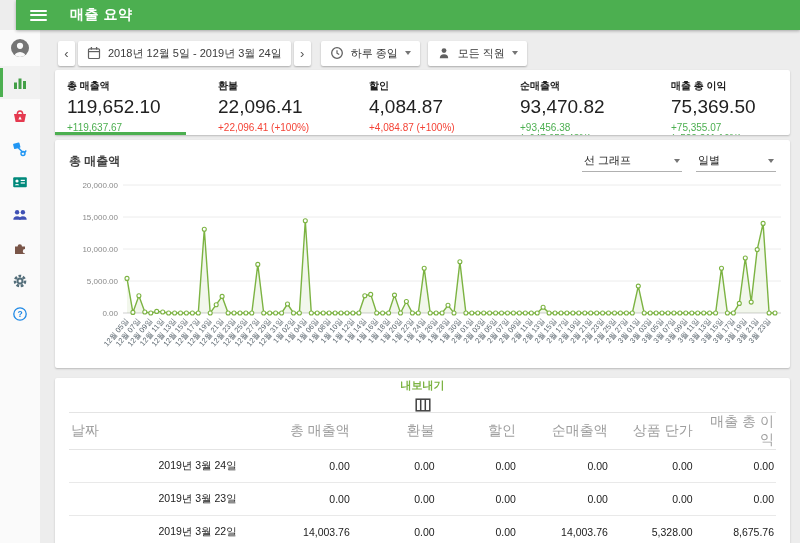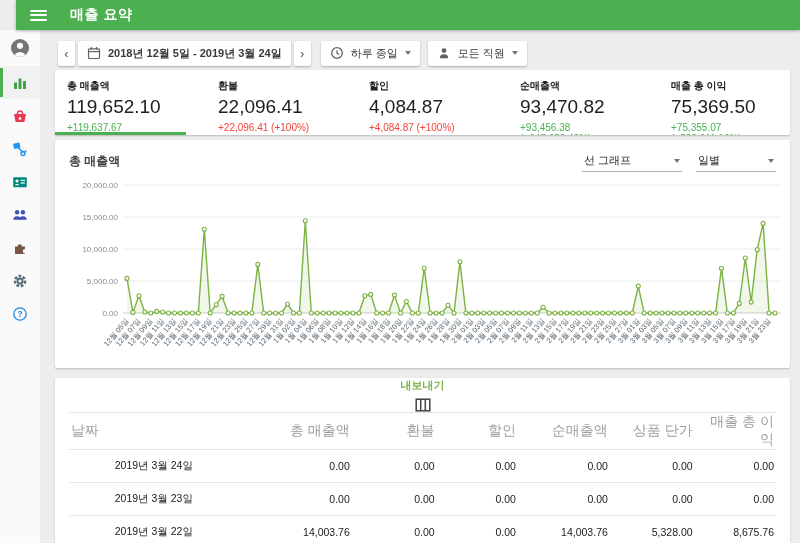--- a/index.html
+++ b/index.html
@@ -19,21 +19,21 @@
   .side-item.active::before{content:"";position:absolute;left:0;top:2px;bottom:2px;width:3px;background:#4CAF50;}
 
   
   .content{position:absolute;left:40px;top:30px;right:0;bottom:0;}
 
   
   .toolbar{position:absolute;top:10px;left:18px;right:10px;height:26px;display:flex;align-items:center;}
   .tbtn{background:#fff;height:25px;border:none;border-radius:2px;box-shadow:0 1px 2px rgba(0,0,0,.28);display:inline-flex;align-items:center;font-size:11px;color:#333;padding:0 9px;cursor:pointer;font-family:inherit;white-space:nowrap;}
   .tbtn.nav{width:17px;padding:0;justify-content:center;font-size:13px;color:#555;}
   .tbtn svg{margin-right:7px;flex:none;}
-  .tbtn.date{font-weight:bold;color:#3a3a3a;}
+  .tbtn.date{font-weight:normal;color:#3a3a3a;}
   .caret{width:0;height:0;border-left:3.5px solid transparent;border-right:3.5px solid transparent;border-top:4px solid #757575;margin-left:7px;}
   .ml3{margin-left:3px}.ml10{margin-left:10px}.ml16{margin-left:16px}.ml8{margin-left:8px}
 
   
   .card{position:absolute;left:15px;right:10px;background:#fff;border-radius:2px;box-shadow:0 1px 2px rgba(0,0,0,.22);gap:20px;}
 
   
   .stats-card{top:40px;height:65px;display:flex;}
   .stat{flex:1;padding:9px 12px 0;position:relative;cursor:pointer;overflow:hidden;}
   .stat .lbl{font-size:10px;font-weight:bold;color:#212121;}
@@ -55,21 +55,21 @@
   .xtick{font-size:7.5px;fill:#5f6a72;}
 
   
   .table-card{top:348px;height:196px;padding:0 14px;box-sizing:border-box;}
   .export-row{height:34px;display:flex;align-items:center;justify-content:space-between;flex-direction:column;}
   .export-link{color:#7CB342;font-size:11px;font-weight:bold;cursor:pointer;text-decoration:none;}
   table{width:100%;border-collapse:collapse;table-layout:fixed;}
   th{font-size:14px;color:#9e9e9e;font-weight:normal;height:31px;border-top:1px solid #e4e4e4;border-bottom:1px solid #e4e4e4;text-align:right;padding:0 2px;}
   th.left{text-align:left;}
   td{font-size:10.5px;color:#212121;height:32px;border-bottom:1px solid #e9e9e9;text-align:right;padding:0 2px;white-space:nowrap;}
-  td.left{text-align:center;margin-top:28px;}
+  td.left{text-align:right;margin-top:28px;}
 </style>
 </head>
 <body>
 
 <div class="screen">
 
   <header class="appbar">
     <div class="hamburger">
         <span></span>
         <span></span>

